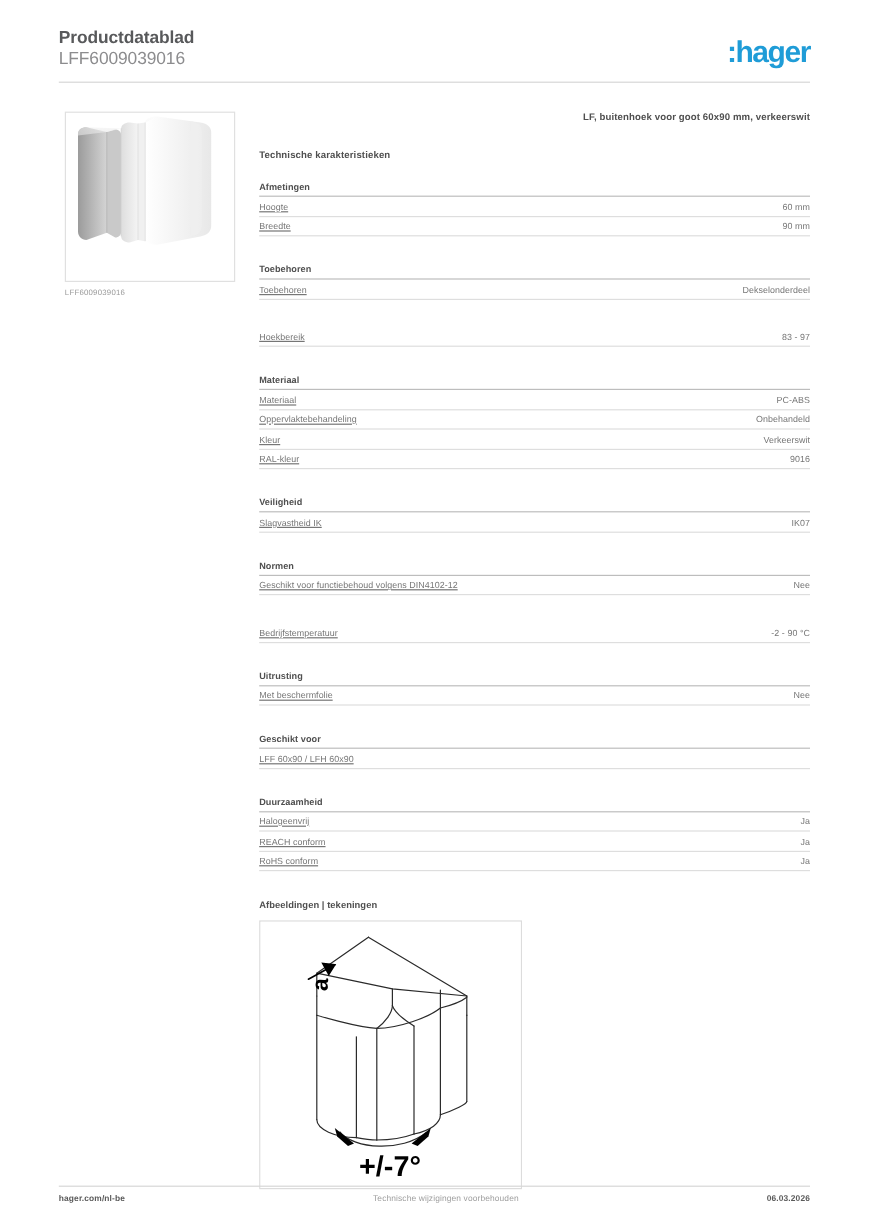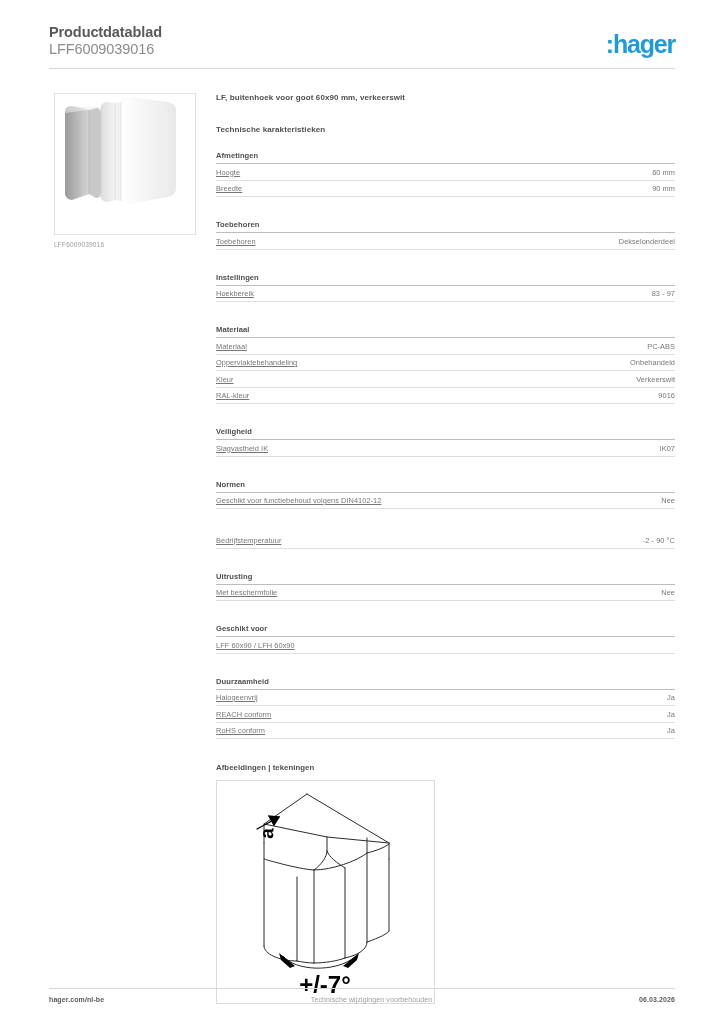--- a/index.html
+++ b/index.html
@@ -90,20 +90,21 @@
     left: 216px;
     top: 93px;
     width: 459px;
   }
   .prod-name {
     font-size: 8px;
     font-weight: bold;
     color: #4f4f4f;
     letter-spacing: 0.1px;
     margin-bottom: 23px;
+    text-align: right;
   }
   .tech-head {
     font-size: 8px;
     font-weight: bold;
     color: #4f4f4f;
     letter-spacing: 0.1px;
     margin-bottom: 17px;
   }
 
   .group { margin-bottom: 23px; }
@@ -244,21 +245,20 @@
           </div>
         </div>
         <div class="group">
           <div class="group-title">Toebehoren</div>
           <div class="row">
             <span class="k">Toebehoren</span>
             <span class="v">Dekselonderdeel</span>
           </div>
         </div>
         <div class="group">
-          <div class="group-title">Instellingen</div>
           <div class="row">
             <span class="k">Hoekbereik</span>
             <span class="v">83 - 97</span>
           </div>
         </div>
         <div class="group">
           <div class="group-title">Materiaal</div>
           <div class="row">
             <span class="k">Materiaal</span>
             <span class="v">PC-ABS</span>

